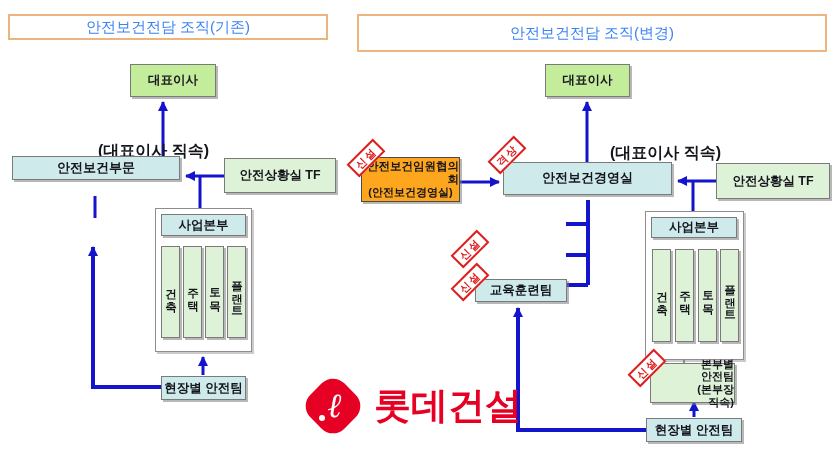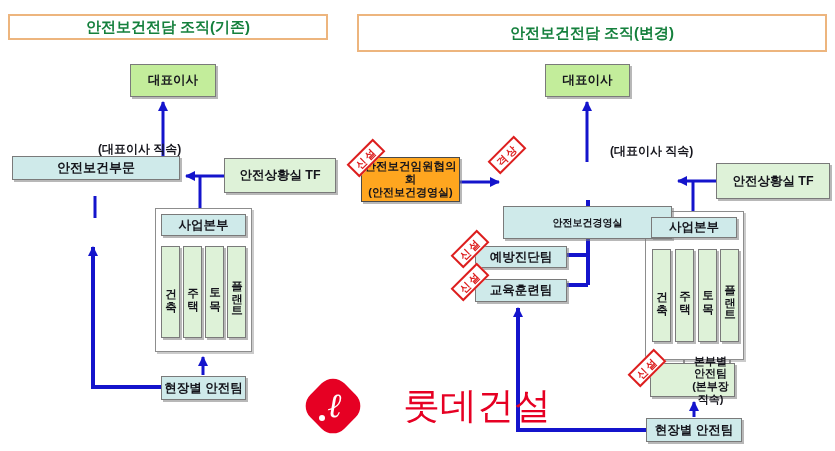--- a/index.html
+++ b/index.html
@@ -9,51 +9,51 @@
   }
   html,body{margin:0;padding:0;background:#fff;}
   .canvas{position:relative;width:835px;height:451px;background:#fff;overflow:hidden;
           font-family:"Liberation Sans","DejaVu Sans",sans-serif;color:#15151c;}
   .canvas svg.connectors{position:absolute;left:0;top:0;z-index:1;}
   .conn{fill:none;stroke:var(--arrow-blue);stroke-width:3;}
   .conn.thick{stroke-width:4;}
   .dash{fill:none;stroke:#4b4b4b;stroke-width:1.2;stroke-dasharray:3 3;}
   .ah{fill:var(--arrow-blue);}
   .box{position:absolute;z-index:2;display:flex;align-items:center;justify-content:center;
-       text-align:center;font-weight:bold;font-size:12.5px;line-height:1.15;
+       text-align:right;font-weight:bold;font-size:12.5px;line-height:1.15;
        border:1px solid #7a7a7a;box-shadow:2px 2px 0 rgba(125,125,125,.55);box-sizing:border-box;}
   .cyan{background:var(--cyan-fill);}
   .green{background:var(--green-fill);}
   .pale{background:var(--pale-green-fill);}
   .orange{background:var(--orange-fill);border-color:#4a4a4a;}
   .container-box{position:absolute;z-index:1;background:#fff;border:1px solid #8d8d8d;
                  box-shadow:2px 2px 0 rgba(125,125,125,.4);box-sizing:border-box;}
   .title-box{position:absolute;z-index:2;display:flex;align-items:center;justify-content:center;
-             background:#fff;border:2px solid var(--title-border);font-weight:bold;
-             font-size:15px;color:#15803d;box-sizing:border-box;}
+             background:#fff;border:2px solid var(--title-border);font-weight:normal;
+             font-size:15px;color:#3b82f6;box-sizing:border-box;}
   .unit{writing-mode:vertical-rl;text-orientation:upright;letter-spacing:1px;
         font-size:11.5px;padding-top:0;}
-  .small-label{position:absolute;z-index:2;font-size:12px;font-weight:bold;color:#15151c;
+  .small-label{position:absolute;z-index:2;font-size:16px;font-weight:bold;color:#15151c;
                white-space:nowrap;}
   .stamp{position:absolute;z-index:4;transform:translate(-50%,-50%) rotate(-45deg);
          background:#fff;border:2px solid var(--stamp-red);color:var(--stamp-red);
          font-weight:bold;font-size:10.5px;padding:0 4px;line-height:14px;
          letter-spacing:2px;white-space:nowrap;}
   .two-line{flex-direction:column;}
   .two-line .l2{font-size:11px;}
   .logo-mark{position:absolute;z-index:3;width:48px;height:48px;background:var(--lotte-red);
              border-radius:16px;transform:rotate(45deg);}
   .logo-inner{position:absolute;inset:0;transform:rotate(-45deg);display:flex;
               align-items:center;justify-content:center;}
   .logo-glyph{font-family:"DejaVu Serif",serif;font-style:italic;font-weight:bold;
               font-size:34px;color:#fff;margin-left:4px;margin-top:-2px;}
   .logo-dot{position:absolute;left:10px;bottom:9px;width:6px;height:6px;border-radius:50%;
             background:#fff;}
-  .logo-text{position:absolute;z-index:3;font-size:37px;font-weight:normal;
-             color:var(--lotte-red);letter-spacing:0px;line-height:1;margin-left:29px;}
+  .logo-text{position:absolute;z-index:3;font-size:37px;font-weight:bold;
+             color:var(--lotte-red);letter-spacing:0px;line-height:1;}
 </style>
 </head>
 <body>
 
 <div class="canvas">
 
   <svg class="connectors" width="835" height="451" viewBox="0 0 835 451">
     <defs>
       <marker id="ah" viewBox="0 0 10 10" refX="9" refY="5" markerWidth="10" markerHeight="10" markerUnits="userSpaceOnUse" orient="auto">
         <path class="ah" d="M0,0 L10,5 L0,10 Z"></path>
@@ -107,35 +107,34 @@
 
   <div class="box green" style="left:545px;top:64px;width:85px;height:33px;">대표이사</div>
 
   <div class="small-label" style="left:610px;top:143px;width:64px;text-align:right;">(대표이사 직속)</div>
 
   <div class="box orange two-line" style="left:361px;top:157px;width:99px;height:45px;font-size:11.5px;">
     <span>안전보건임원협의회</span>
     <span class="l2">(안전보건경영실)</span>
   </div>
 
-  <div class="box cyan" style="left:503px;top:162px;width:169px;height:33px;font-size:10px;margin-top:44px;">안전보건경영실</div>
+  <div class="box cyan" style="left:503px;top:162px;width:169px;height:33px;font-size:13px;">안전보건경영실</div>
 
   <div class="box pale" style="left:716px;top:163px;width:114px;height:36px;">안전상황실 TF</div>
 
-  <div class="box cyan" style="left:475px;top:246px;width:92px;height:22px;">예방진단팀</div>
   <div class="box cyan" style="left:475px;top:279px;width:92px;height:23px;">교육훈련팀</div>
 
   <div class="container-box" style="left:645px;top:211px;width:99px;height:149px;"></div>
   <div class="box cyan" style="left:651px;top:217px;width:86px;height:21px;">사업본부</div>
   <div class="box pale unit" style="left:652px;top:249px;width:19px;height:93px;">건축</div>
   <div class="box pale unit" style="left:675px;top:249px;width:19px;height:93px;">주택</div>
   <div class="box pale unit" style="left:698px;top:249px;width:19px;height:93px;">토목</div>
   <div class="box pale unit" style="left:720px;top:249px;width:19px;height:93px;">플랜트</div>
 
-  <div class="box pale two-line" style="left:650px;top:363px;width:85px;height:34px;font-size:11px;padding-left:36px;">
+  <div class="box pale two-line" style="left:650px;top:363px;width:85px;height:40px;font-size:11px;padding-left:36px;">
     <span>본부별 안전팀</span>
     <span class="l2">(본부장 직속)</span>
   </div>
 
   <div class="box cyan" style="left:646px;top:418px;width:96px;height:24px;">현장별 안전팀</div>
 
   <div class="stamp" style="left:366px;top:158px;">신설</div>
   <div class="stamp" style="left:507px;top:155px;">격상</div>
   <div class="stamp" style="left:470px;top:249px;">신설</div>
   <div class="stamp" style="left:470px;top:282px;">신설</div>

